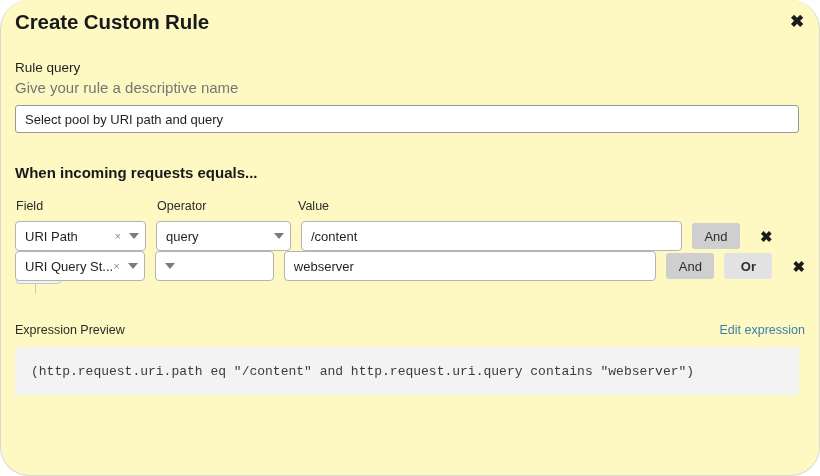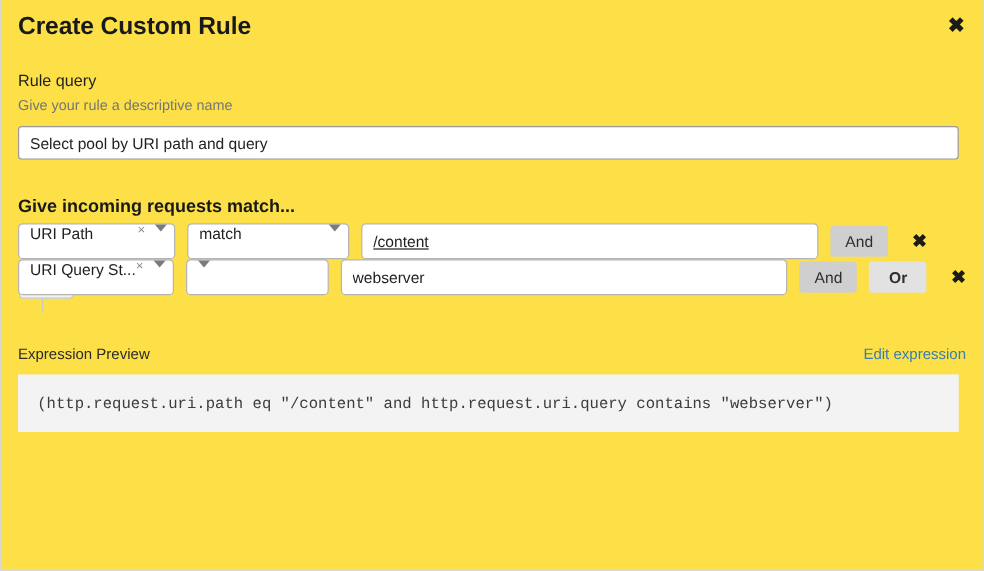--- a/index.html
+++ b/index.html
@@ -12,25 +12,26 @@
     background: #ffffff;
     font-family: "Liberation Sans", sans-serif;
     color: #1f1f1f;
     overflow: hidden;
   }
   .dialog {
     position: relative;
     box-sizing: border-box;
     width: 820px;
     height: 476px;
-    background: #fde047;
+    background: #fef9c3;
     border-left: 1px solid #d8d8d8;
     border-right: 1px solid #d8d8d8;
     border-bottom: 1px solid #d8d8d8;
     padding: 0 14px;
+    border-radius: 29px;
   }
   .title-row {
     display: flex;
     align-items: flex-start;
     justify-content: space-between;
     padding-top: 9px;
   }
   .dialog-title {
     font-size: 20.5px;
     font-weight: bold;
@@ -53,21 +54,21 @@
     line-height: 1;
   }
 
   .field-label {
     font-size: 13.5px;
     color: #1f1f1f;
     margin-top: 24px;
     line-height: 17px;
   }
   .field-help {
-    font-size: 12px;
+    font-size: 15px;
     color: #767676;
     margin-top: 4px;
     line-height: 16px;
   }
   .text-input {
     box-sizing: border-box;
     display: block;
     width: 784px;
     height: 28px;
     margin-top: 9px;
@@ -116,20 +117,21 @@
   }
   .row2 { }
 
   .select-box {
     box-sizing: border-box;
     height: 30px;
     border: 1px solid #b4b4b4;
     border-radius: 4px;
     background: #ffffff;
     display: flex;
+    align-items: center;
     padding: 0 6px 0 9px;
     font-size: 13px;
     color: #1f1f1f;
     cursor: pointer;
     position: relative;
   }
   .select-field { width: 131px; }
   .select-op { width: 135px; margin-left: 10px; }
   .select-text {
     flex: 1;
@@ -159,21 +161,21 @@
     border: 1px solid #b4b4b4;
     border-radius: 4px;
     background: #ffffff;
     font-family: "Liberation Sans", sans-serif;
     font-size: 13px;
     color: #1f1f1f;
     padding: 0 9px;
     outline: none;
     margin-left: 10px;
   }
-  .value-wide { width: 381px; text-decoration: underline; }
+  .value-wide { width: 381px; }
   .value-narrow { width: 427px; }
 
   .logic-btn {
     box-sizing: border-box;
     height: 26px;
     min-width: 48px;
     border: none;
     border-radius: 3px;
     font-family: "Liberation Sans", sans-serif;
     font-size: 13px;
@@ -269,33 +271,38 @@
 
   <div class="title-row">
     <div class="dialog-title">Create Custom Rule</div>
     <div class="close-icon">✖</div>
   </div>
 
   <div class="field-label">Rule query</div>
   <div class="field-help">Give your rule a descriptive name</div>
   <input class="text-input" type="text" value="Select pool by URI path and query" style="">
 
-  <div class="section-heading">Give incoming requests match...</div>
-
+  <div class="section-heading">When incoming requests equals...</div>
+
+  <div class="col-headers">
+    <div class="col-head f">Field</div>
+    <div class="col-head o">Operator</div>
+    <div class="col-head v">Value</div>
+  </div>
 
   <div class="rule-rows">
 
     <div class="rule-row">
       <div class="select-box select-field">
         <span class="select-text">URI Path</span>
         <span class="clear-x">×</span>
         <span class="caret"></span>
       </div>
       <div class="select-box select-op">
-        <span class="select-text">match</span>
+        <span class="select-text">query</span>
         <span class="caret"></span>
       </div>
       <input class="value-input value-wide" type="text" value="/content" style="">
       <button class="logic-btn btn-and">And</button>
       <span class="row-remove">✖</span>
     </div>
 
     <div class="connector">
       <div class="vline"></div>
       <button class="connector-btn">And</button>

